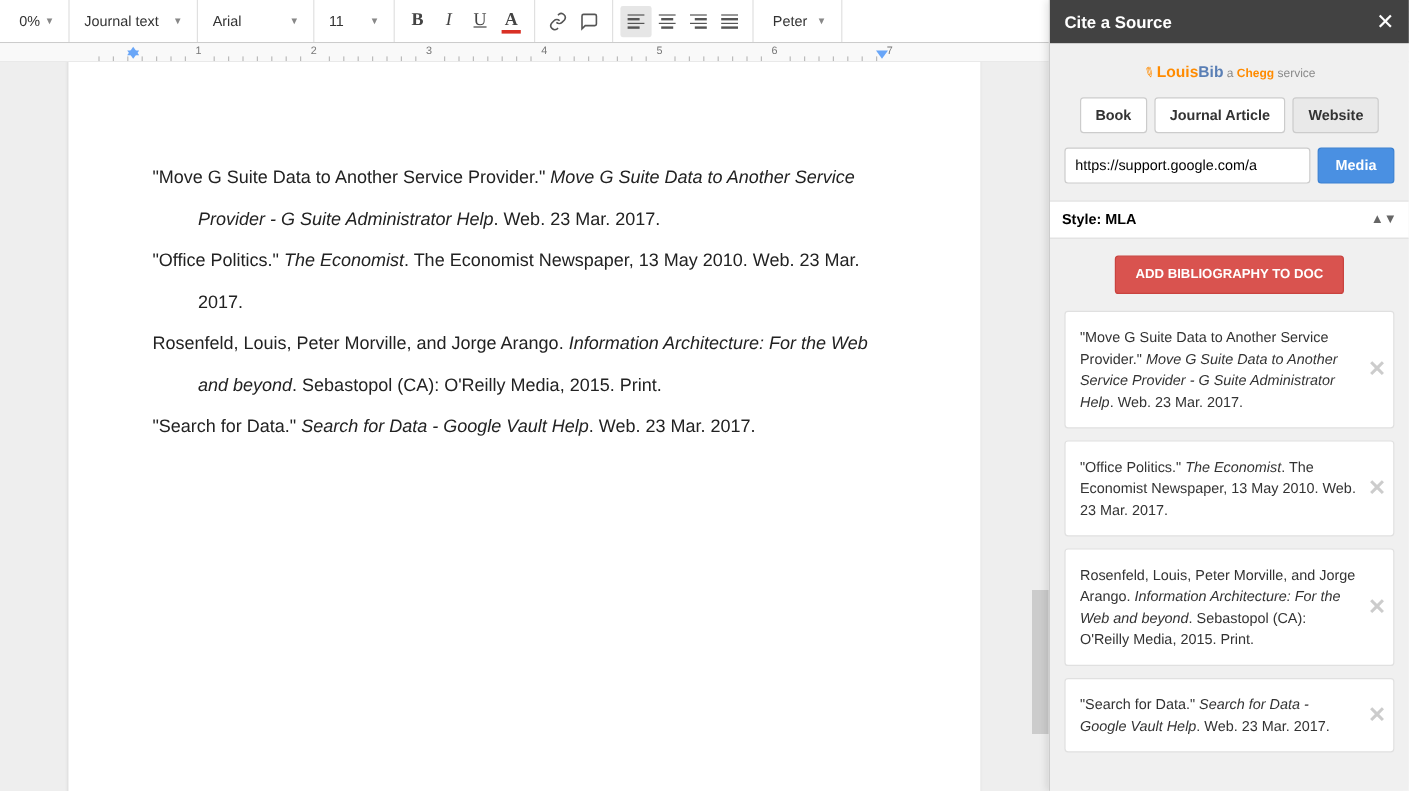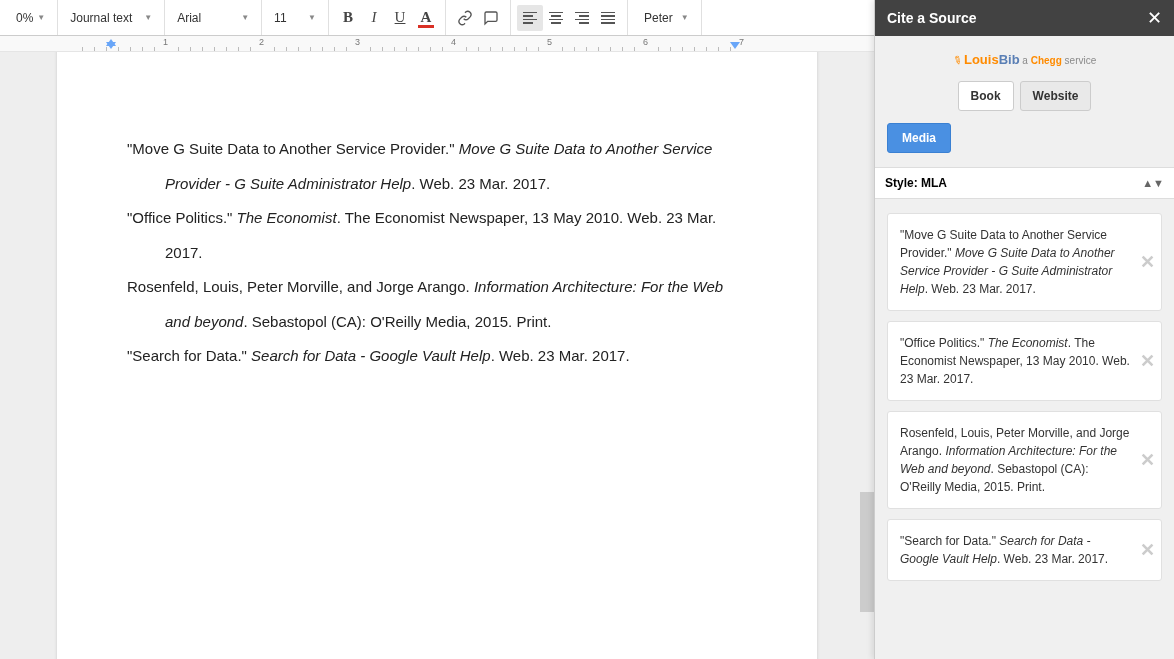--- a/index.html
+++ b/index.html
@@ -254,31 +254,34 @@
   <div class="sb-header">
     <span>Cite a Source</span>
     <span class="sb-close">✕</span>
   </div>
   <div class="sb-body">
     <div class="sb-logo">
       <span class="pencil-logo">✎</span><span class="eb"><span class="eb-e">Louis</span><span class="eb-b">Bib</span></span><span class="tag"><span> a </span><span class="chegg">Chegg</span><span> service</span></span>
     </div>
     <div class="sb-tabs">
       <div class="sb-tab">Book</div>
+      <div class="sb-tab">Journal Article</div>
       <div class="sb-tab active">Website</div>
     </div>
     <div class="sb-search-row">
+      <input class="sb-search-input" value="https://support.google.com/a" style="">
       <button class="sb-search-btn">Media</button>
     </div>
     <div class="sb-style-row">
       <div class="sb-style">
         <span>Style: MLA</span>
         <span class="dd">▲▼</span>
       </div>
     </div>
+    <button class="sb-addbib">ADD BIBLIOGRAPHY TO DOC</button>
     <div class="cite-list" id="cite-list">
         <div class="cite-item"><span>"Move G Suite Data to Another Service Provider." </span><em>Move G Suite Data to Another Service Provider - G Suite Administrator Help</em><span>. Web. 23 Mar. 2017.</span><span class="cite-del">✕</span></div>
         <div class="cite-item"><span>"Office Politics." </span><em>The Economist</em><span>. The Economist Newspaper, 13 May 2010. Web. 23 Mar. 2017.</span><span class="cite-del">✕</span></div>
         <div class="cite-item"><span>Rosenfeld, Louis, Peter Morville, and Jorge Arango. </span><em>Information Architecture: For the Web and beyond</em><span>. Sebastopol (CA): O'Reilly Media, 2015. Print.</span><span class="cite-del">✕</span></div>
         <div class="cite-item"><span>"Search for Data." </span><em>Search for Data - Google Vault Help</em><span>. Web. 23 Mar. 2017.</span><span class="cite-del">✕</span></div>
       </div>
   </div>
 </div>
 
 </body></html>

